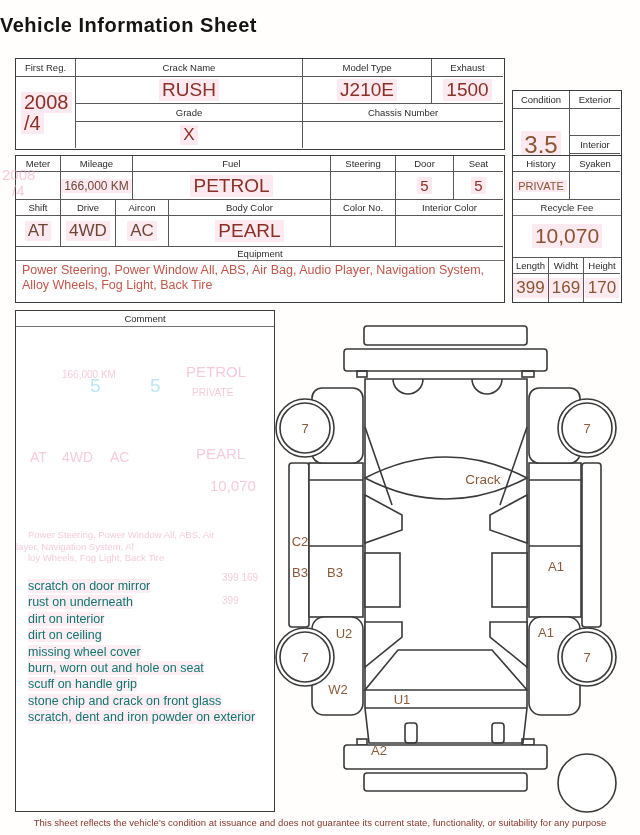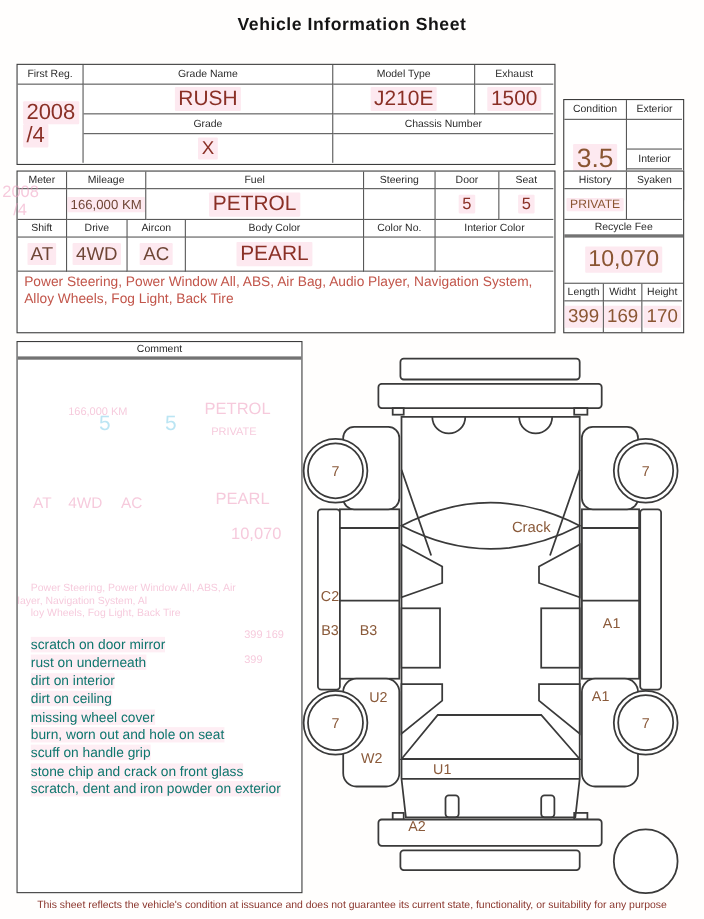--- a/index.html
+++ b/index.html
@@ -1,34 +1,34 @@
 <!DOCTYPE html>
 <html><head>
 <meta charset="utf-8">
 <style>
   html,body{margin:0;padding:0;background:#fff;}
   #page{position:relative;width:640px;height:835px;background:#fffefd;
         font-family:"Liberation Sans",sans-serif;overflow:hidden;}
   .abs{position:absolute;}
   .box{position:absolute;border:1.5px solid #3c3c3c;background:#fff;box-sizing:border-box;}
-  #title{position:absolute;left:0;top:14px;width:100%;text-align:center;
-         font-size:16px;font-weight:600;color:#141414;letter-spacing:.5px;}
+  #title{position:absolute;left:0;top:14px;width:100%;
+         font-size:20px;font-weight:600;color:#141414;letter-spacing:.5px;}
   .grid{display:grid;box-sizing:border-box;}
   .cell{box-sizing:border-box;display:flex;align-items:center;justify-content:center;
         border-right:1px solid #585858;border-bottom:1px solid #585858;overflow:hidden;}
   .cell.nr{border-right:none;} .cell.nb{border-bottom:none;}
   .hdr{font-size:9.5px;color:#2b2b2b;}
   .val{color:#8a3026;}
   .hl{background:rgba(251,211,226,.5);padding:0 3px;border-radius:1px;white-space:nowrap;}
   .brown{color:#8a5532;}
   .muted{color:#6f4636;}
   .left-align{justify-content:center;}
   #firstreg-val{flex-direction:column;align-items:flex-start;justify-content:center;
         padding-left:5px;font-size:20px;line-height:21px;}
-  .band{height:16px;border-bottom:3px solid #737373;display:flex;align-items:center;
+  .band{height:16px;border-bottom:1px solid #737373;display:flex;align-items:center;
         justify-content:center;font-size:9.5px;color:#2b2b2b;box-sizing:border-box;}
   #equip-val{font-size:12.5px;color:#c2564b;line-height:15px;padding:2px 6px;
         align-items:flex-start;text-align:left;}
   #comment-ghosts,#note-sec{position:relative;}
   .ghost{position:absolute;white-space:nowrap;pointer-events:none;}
   .ghost.pink{color:#ef9fc0;opacity:.55;}
   .ghost.blue{color:#8fd4ec;opacity:.6;}
   #note-band{border-top:1.5px solid #3c3c3c;border-bottom:1px solid #585858;}
   #note-lines{padding:9px 12px;font-size:12.5px;line-height:16.4px;color:#0f766e;}
   .note-line{display:block;}
@@ -41,21 +41,21 @@
 </style>
 </head>
 <body>
 
 <div id="page">
 
   <div id="title">Vehicle Information Sheet</div>
 
   <div class="box grid" style="left:15px;top:58px;width:490px;height:92px;grid-template-columns:60px 227px 129px 71px;grid-template-rows:18px 27px 18px 26px;">
     <div class="cell hdr" style="grid-area:1/1">First Reg.</div>
-    <div class="cell hdr" style="grid-area:1/2">Grade Name</div>
+    <div class="cell hdr" style="grid-area:1/2">Crack Name</div>
     <div class="cell hdr" style="grid-area:1/3">Model Type</div>
     <div class="cell hdr nr" style="grid-area:1/4">Exhaust</div>
     <div class="cell val nb" id="firstreg-val" style="grid-area:2/1/5/2">
       <span class="hl">2008</span>
       <span class="hl">/4</span>
     </div>
     <div class="cell val" style="grid-area:2/2;font-size:19px">
         <span class="hl">RUSH</span>
       </div>
     <div class="cell val" style="grid-area:2/3;font-size:19px">
@@ -120,20 +120,21 @@
         </div>
       <div class="cell muted" style="font-size:17px">
           <span class="hl">AC</span>
         </div>
       <div class="cell val" style="font-size:19px">
           <span class="hl">PEARL</span>
         </div>
       <div class="cell"></div>
       <div class="cell nr"></div>
     </div>
+    <div class="band" style="height:15px">Equipment</div>
     <div class="cell nr nb left-align" id="equip-val" style="height:42px">
       <span>Power Steering, Power Window  All, ABS, Air Bag, Audio Player, Navigation System, Alloy Wheels, Fog Light, Back Tire</span>
     </div>
   </div>
 
   <div class="box" style="left:512px;top:155px;width:110px;height:148px;display:flex;flex-direction:column;">
     <div class="grid" style="grid-template-columns:57px 50px;grid-template-rows:16px 28px;">
       <div class="cell hdr">History</div>
       <div class="cell hdr nr">Syaken</div>
       <div class="cell brown" style="font-size:11px">

